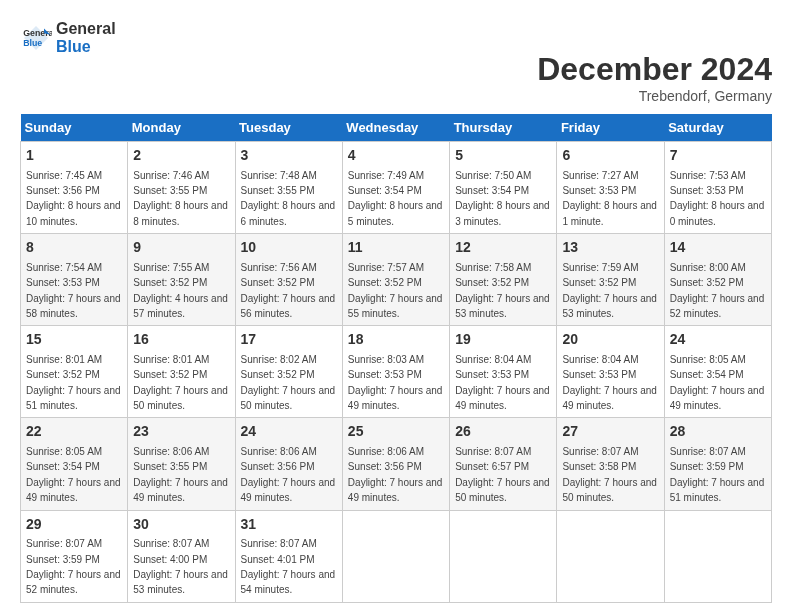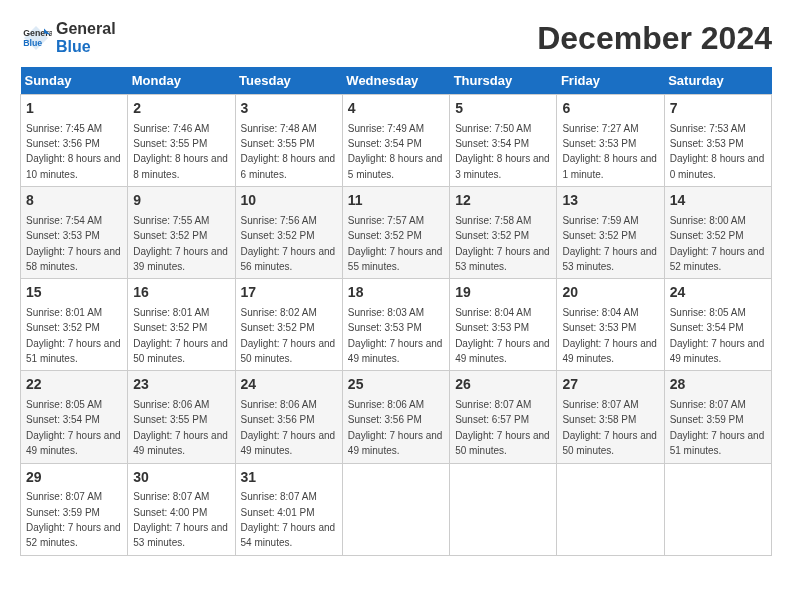--- a/index.html
+++ b/index.html
@@ -20,20 +20,21 @@
       display: flex;
       align-items: center;
     }
     .logo-icon {
       width: 32px;
       height: 32px;
       margin-right: 4px;
     }
     .title-block {
       text-align: right;
+      margin-top: 31px;
     }
     .month-title {
       font-size: 32px;
       font-weight: bold;
       color: #333;
     }
     .location {
       font-size: 14px;
       color: #555;
     }
@@ -91,20 +92,21 @@
       <text x="4" y="30" font-size="11" font-weight="bold" fill="#1a6fc4" font-family="Arial">Blue</text>
       <polygon points="30,8 38,16 30,14" fill="#1a6fc4"></polygon>
     </svg>
     <div>
       <div style="font-size:16px;font-weight:bold;color:#333;line-height:1.1;">General</div>
       <div style="font-size:16px;font-weight:bold;color:#1a6fc4;line-height:1.1;">Blue</div>
     </div>
   </div>
   <div class="title-block">
     <div class="month-title">December 2024</div>
+    <div class="location">Trebendorf, Germany</div>
   </div>
 </div>
 
 <table>
   <thead>
     <tr>
     <th>Sunday</th>
         <th>Monday</th>
         <th>Tuesday</th>
         <th>Wednesday</th>
@@ -162,21 +164,21 @@
         <td>
           <span class="day-num">8</span>
           <span class="day-info">Sunrise: 7:54 AM</span><br>
           <span class="day-info">Sunset: 3:53 PM</span><br>
           <span class="day-info">Daylight: 7 hours and 58 minutes.</span>
         </td>
         <td>
           <span class="day-num">9</span>
           <span class="day-info">Sunrise: 7:55 AM</span><br>
           <span class="day-info">Sunset: 3:52 PM</span><br>
-          <span class="day-info">Daylight: 7 hours and 39 minutes.</span>
+          <span class="day-info">Daylight: 4 hours and 57 minutes.</span>
         </td>
         <td>
           <span class="day-num">10</span>
           <span class="day-info">Sunrise: 7:56 AM</span><br>
           <span class="day-info">Sunset: 3:52 PM</span><br>
           <span class="day-info">Daylight: 7 hours and 56 minutes.</span>
         </td>
         <td>
           <span class="day-num">11</span>
           <span class="day-info">Sunrise: 7:57 AM</span><br>

